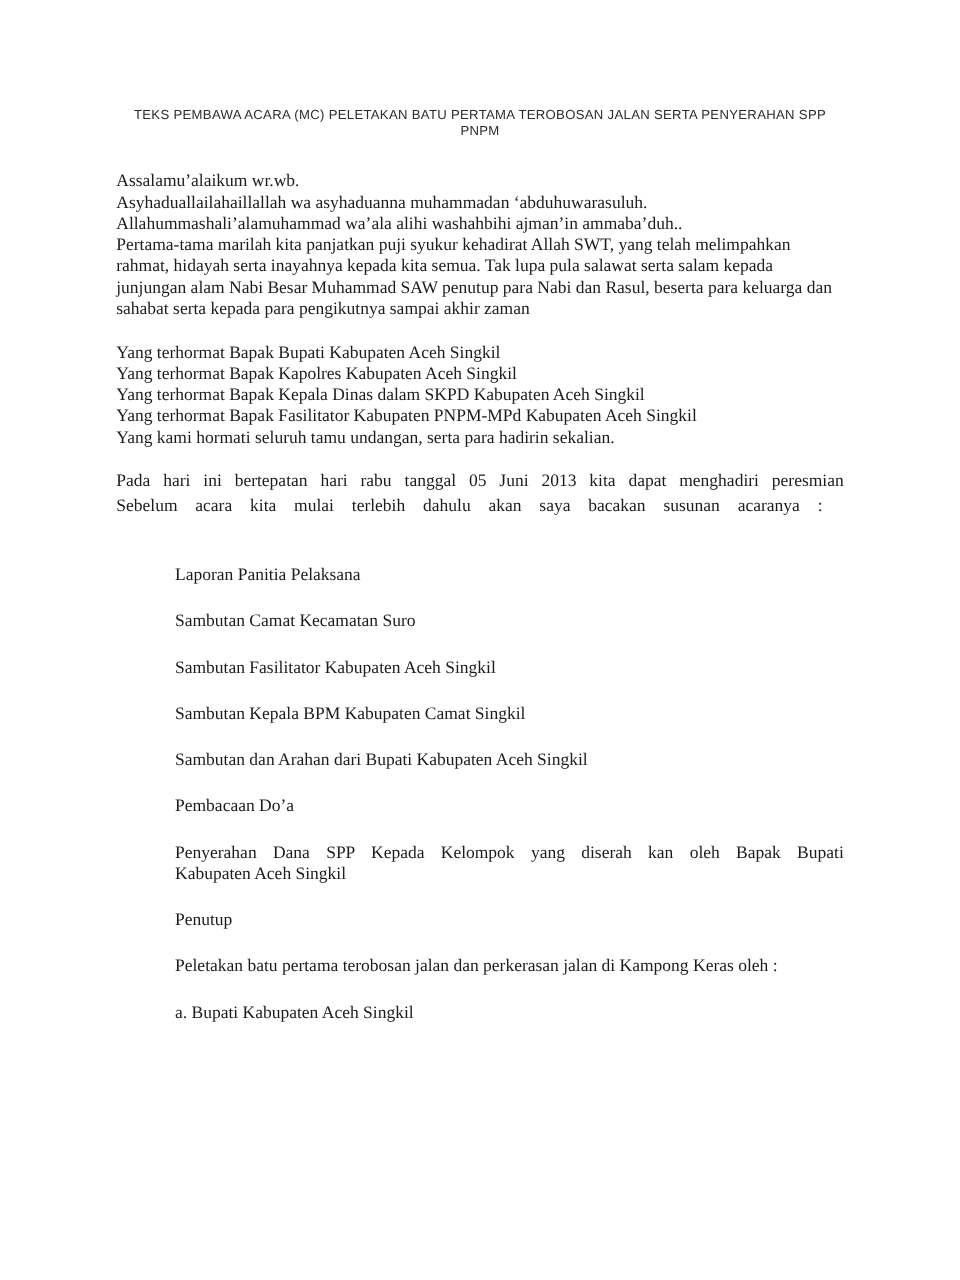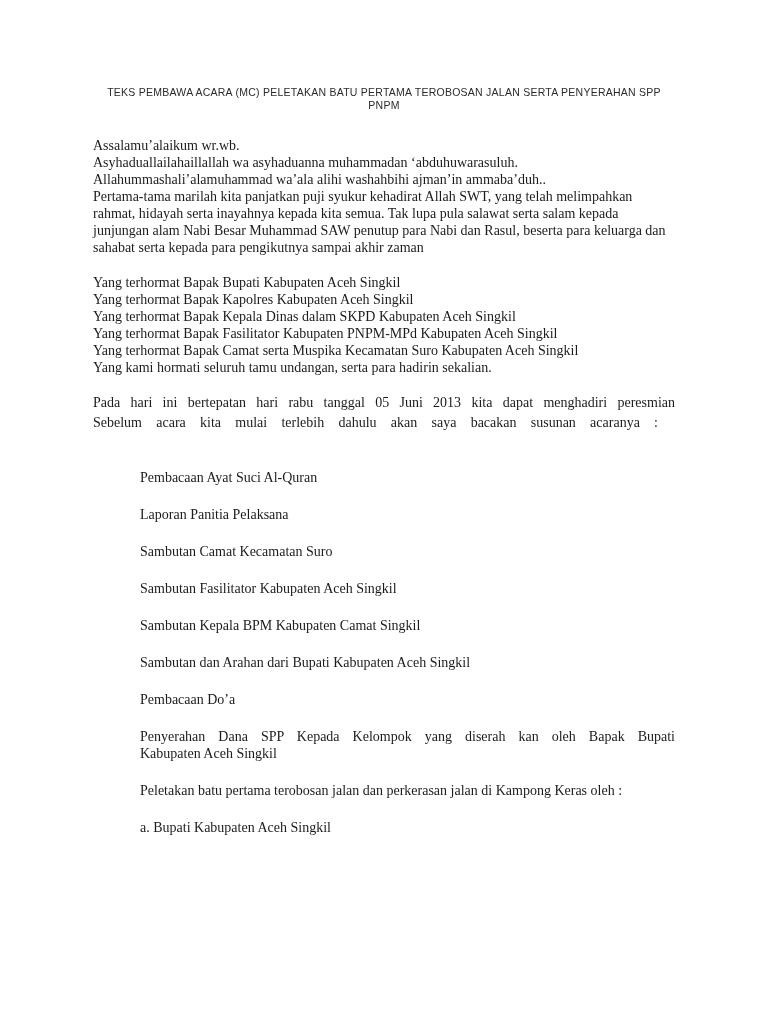--- a/index.html
+++ b/index.html
@@ -72,33 +72,29 @@
     <div class="line">rahmat, hidayah serta inayahnya kepada kita semua. Tak lupa pula salawat serta salam kepada</div>
     <div class="line">junjungan alam Nabi Besar Muhammad SAW penutup para Nabi dan Rasul, beserta para keluarga dan</div>
     <div class="line">sahabat serta kepada para pengikutnya sampai akhir zaman</div>
   </div>
 
   <div class="block honorifics">
     <div class="line">Yang terhormat Bapak Bupati Kabupaten Aceh Singkil</div>
     <div class="line">Yang terhormat Bapak Kapolres Kabupaten Aceh Singkil</div>
     <div class="line">Yang terhormat Bapak Kepala Dinas dalam SKPD Kabupaten Aceh Singkil</div>
     <div class="line">Yang terhormat Bapak Fasilitator Kabupaten PNPM-MPd Kabupaten Aceh Singkil</div>
-    <div class="line">Yang terhormat Bapak Camat serta Muspika Kecamatan Suro Kabupaten Aceh Singkil</div>
     <div class="line">Yang kami hormati seluruh tamu undangan, serta para hadirin sekalian.</div>
   </div>
 
   <div class="block intro">
     <div class="line jl w-full">Pada hari ini bertepatan hari rabu tanggal 05 Juni 2013 kita dapat menghadiri peresmian</div>
     <div class="line jl w-sebelum">Sebelum acara kita mulai terlebih dahulu akan saya bacakan susunan acaranya :</div>
   </div>
 
   <div class="agenda">
-    <div class="agenda-item">
-      <div class="line">Pembacaan Ayat Suci Al-Quran</div>
-    </div>
     <div class="agenda-item">
       <div class="line">Laporan Panitia Pelaksana</div>
     </div>
     <div class="agenda-item">
       <div class="line">Sambutan Camat Kecamatan Suro</div>
     </div>
     <div class="agenda-item">
       <div class="line">Sambutan Fasilitator Kabupaten Aceh Singkil</div>
     </div>
     <div class="agenda-item">
@@ -108,20 +104,23 @@
       <div class="line">Sambutan dan Arahan dari Bupati Kabupaten Aceh Singkil</div>
     </div>
     <div class="agenda-item">
       <div class="line">Pembacaan Do’a</div>
     </div>
     <div class="agenda-item">
       <div class="line jl">Penyerahan Dana SPP Kepada Kelompok yang diserah kan oleh Bapak Bupati</div>
       <div class="line">Kabupaten Aceh Singkil</div>
     </div>
     <div class="agenda-item">
+      <div class="line">Penutup</div>
+    </div>
+    <div class="agenda-item">
       <div class="line">Peletakan batu pertama terobosan jalan dan perkerasan jalan di Kampong Keras oleh :</div>
     </div>
     <div class="agenda-item">
       <div class="line">a. Bupati Kabupaten Aceh Singkil</div>
     </div>
   </div>
 
 </div>
 
 </body></html>

